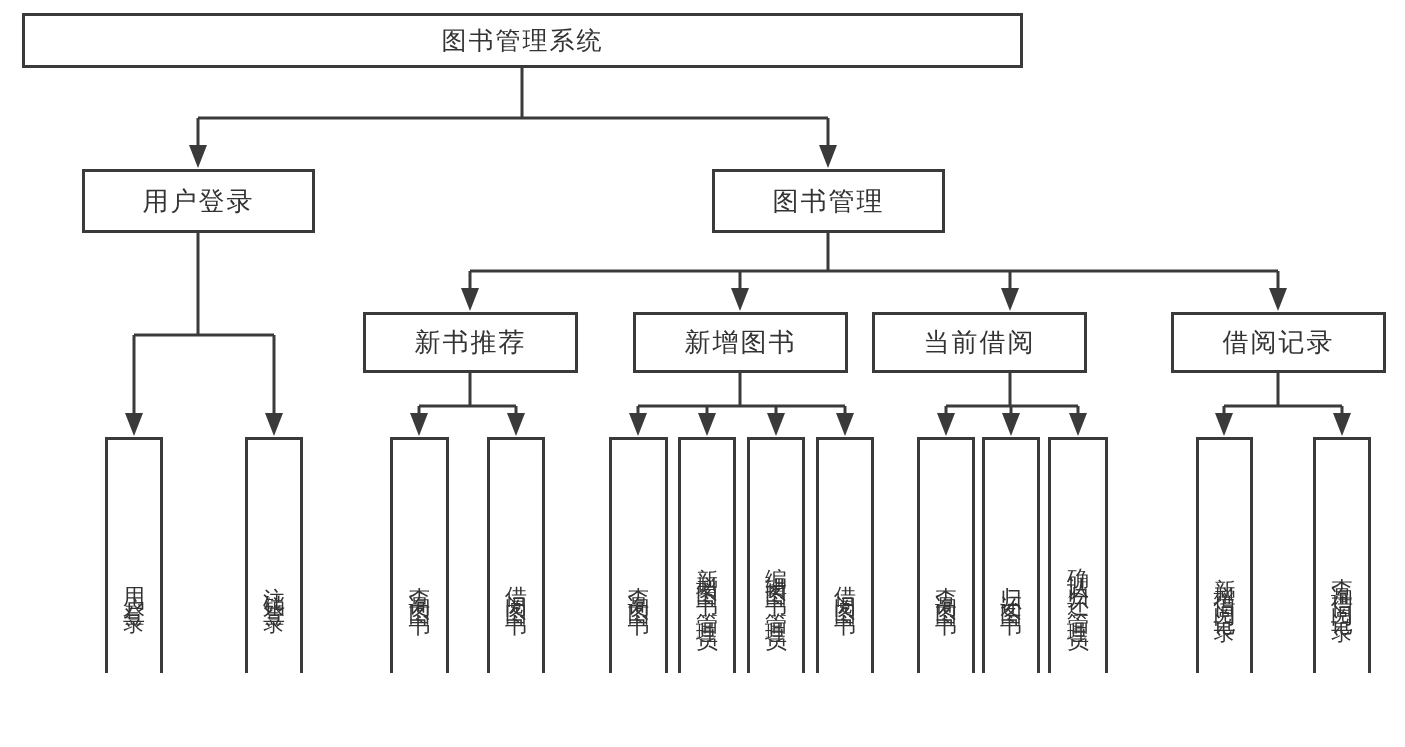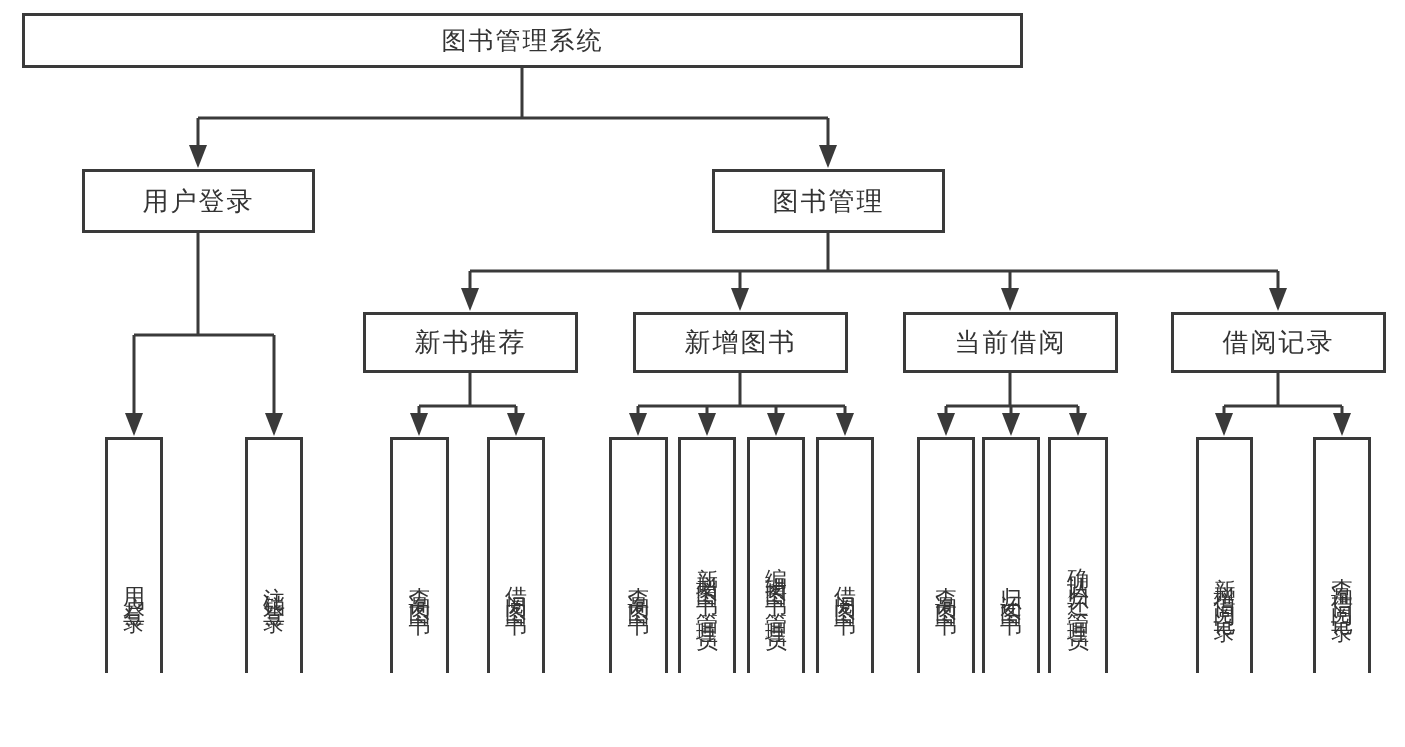--- a/index.html
+++ b/index.html
@@ -90,21 +90,21 @@
     <polygon class="ah" points="1333,413 1351,413 1342,436"></polygon>
   </svg>
 
   <div class="box h rootbox" style="left:22px;top:13px;width:1001px;height:55px">图书管理系统</div>
 
   <div class="box h" style="left:82px;top:169px;width:233px;height:64px">用户登录</div>
   <div class="box h" style="left:363px;top:312px;width:215px;height:61px">新书推荐</div>
 
   <div class="box h" style="left:712px;top:169px;width:233px;height:64px">图书管理</div>
   <div class="box h" style="left:633px;top:312px;width:215px;height:61px">新增图书</div>
-  <div class="box h" style="left:903px;top:312px;width:215px;height:61px">当前借阅</div>
+  <div class="box h" style="left:872px;top:312px;width:215px;height:61px">当前借阅</div>
   <div class="box h" style="left:1171px;top:312px;width:215px;height:61px">借阅记录</div>
 
   <div class="box" style="left:105px;top:437px;width:58px;height:300px">
     <span class="vt">用户登录</span>
   </div>
   <div class="box" style="left:245px;top:437px;width:58px;height:300px">
     <span class="vt">注销登录</span>
   </div>
 
   <div class="box" style="left:390px;top:437px;width:59px;height:300px">

